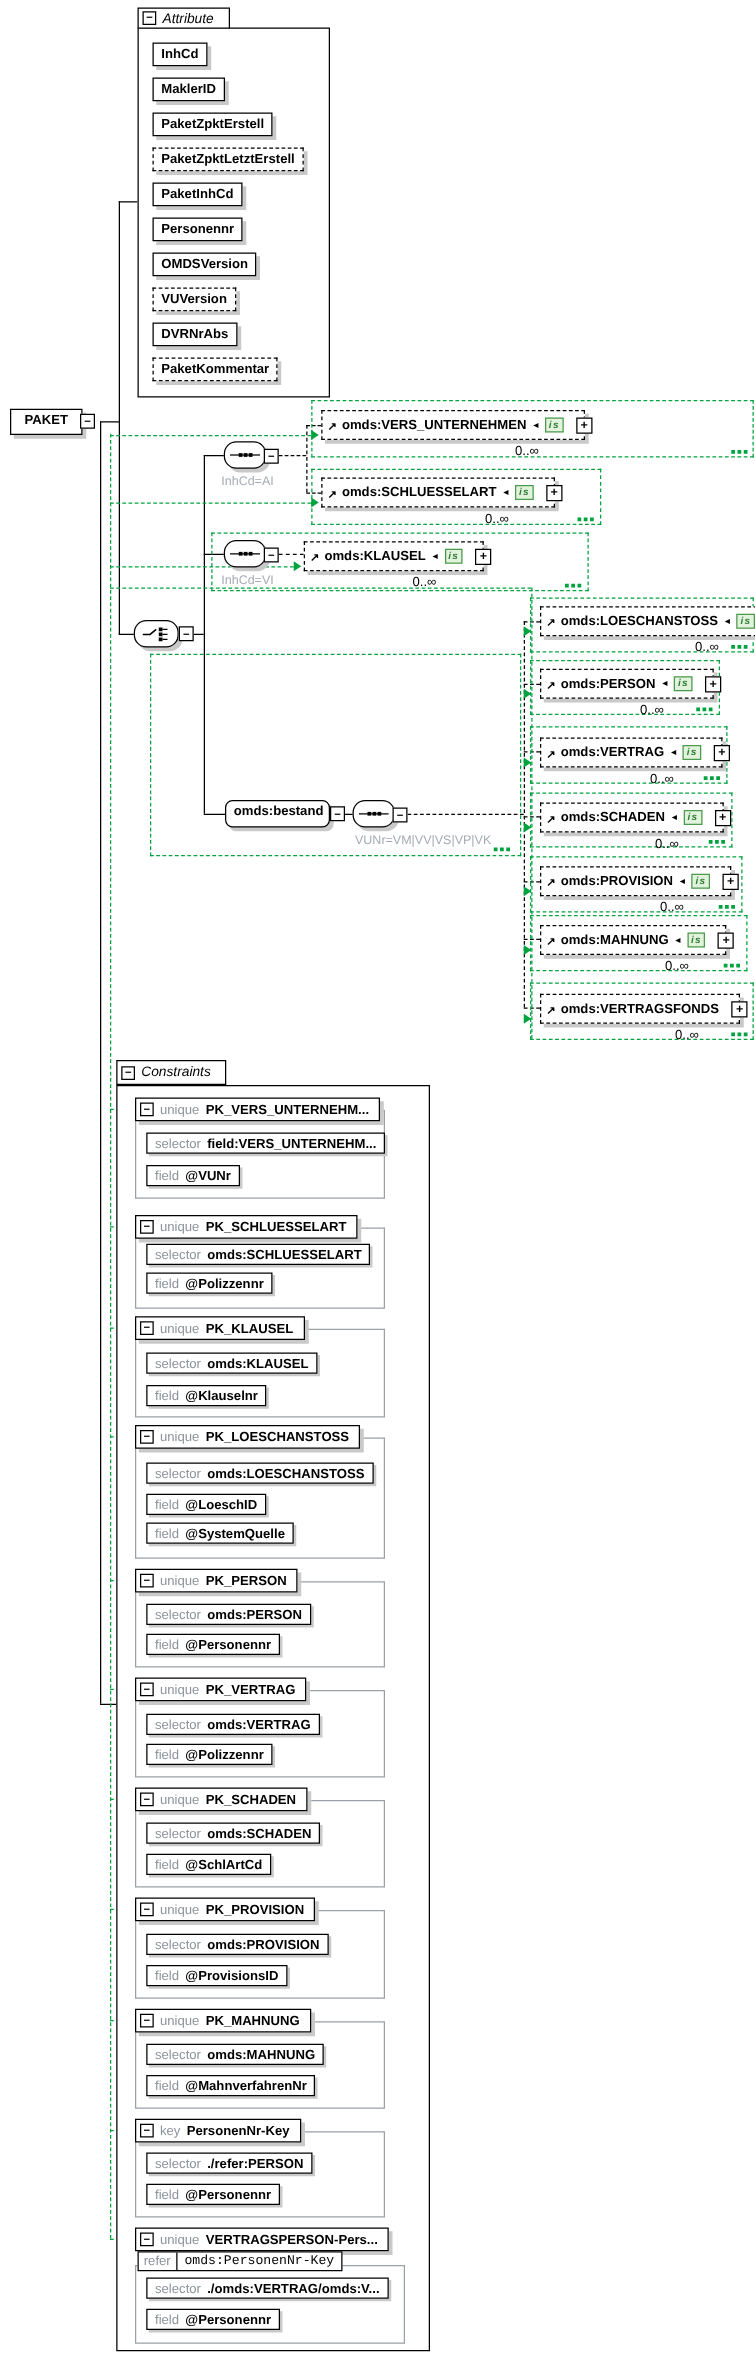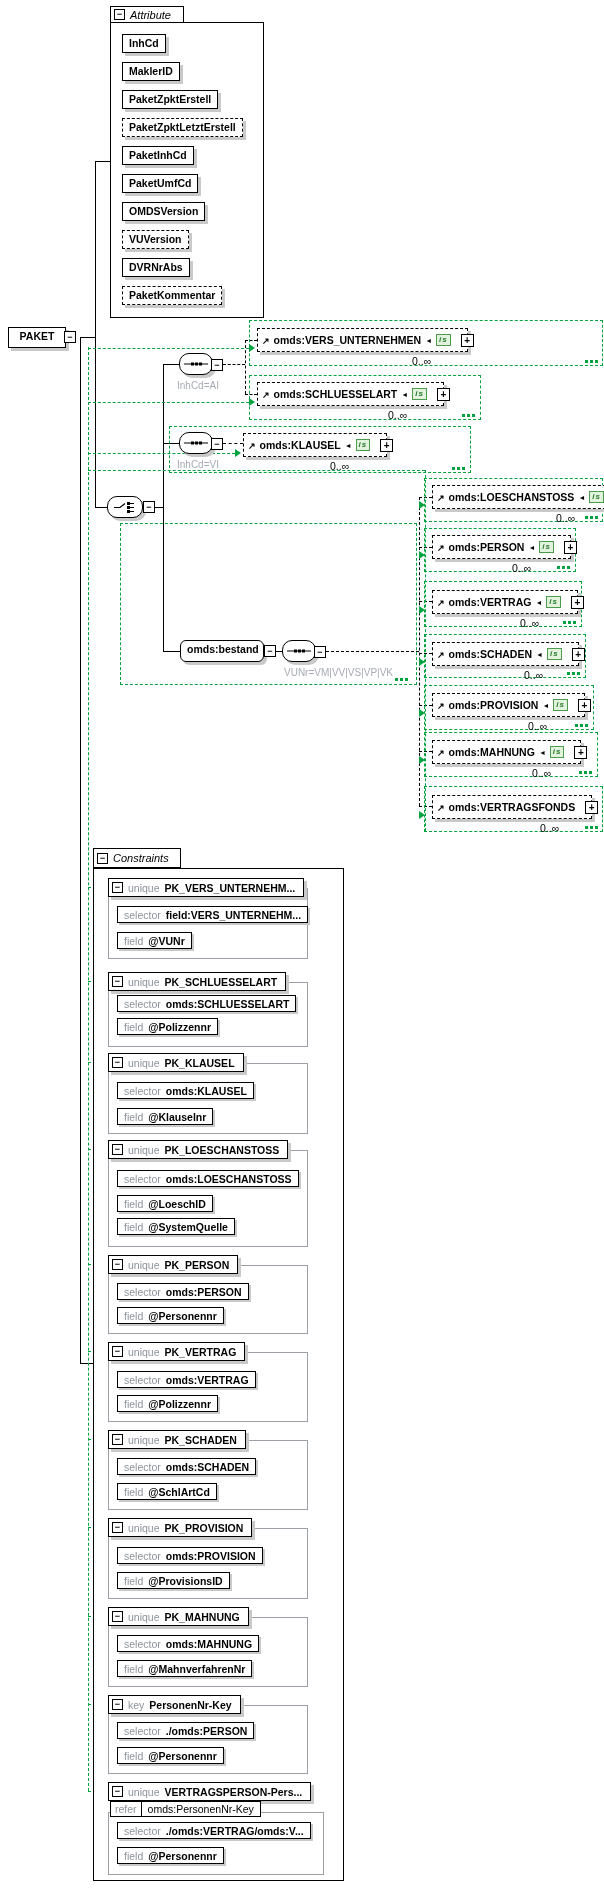--- a/index.html
+++ b/index.html
@@ -45,21 +45,21 @@
         align-items:center;gap:5px;height:19px;box-sizing:border-box;padding:0 8px 0 3px;font-size:10.5px;white-space:nowrap;}
   .kw{color:#8d939b;}
   .cname{font-weight:bold;}
   .crect{position:absolute;border:1px solid #9aa0a6;}
   .kvbox{position:absolute;background:#fff;border:1px solid #000;box-shadow:2px 2px 0 #c9c9c9;display:flex;
          align-items:center;gap:5px;height:17px;box-sizing:border-box;padding:0 6px;font-size:10.5px;white-space:nowrap;}
   .val{font-weight:bold;}
   .referbox{position:absolute;background:#fff;border:1px solid #000;display:flex;align-items:stretch;
             height:16px;box-sizing:border-box;font-size:10.5px;white-space:nowrap;}
   .referbox .kw{border-right:1px solid #000;padding:0 4px;display:flex;align-items:center;}
-  .referbox .rv{padding:0 6px;display:flex;align-items:center;}
+  .referbox .rv{padding:0 6px;display:flex;align-items:center;font-family:Liberation Mono, monospace;}
   svg.glyph{display:block;}
 </style>
 </head>
 <body>
 
 <div id="canvas">
 
   <div class="hl" style="left:80px;top:337px;width:16px"></div>
   <div class="vl" style="left:95px;top:161px;height:347px"></div>
   <div class="hl" style="left:95px;top:161px;width:15px"></div>
@@ -144,21 +144,21 @@
   <div class="panel" style="left:110px;top:22px;width:154px;height:296px"></div>
   <div class="tab" style="left:110px;top:6px;width:74px;height:17px">
     <span class="sq-i">−</span>
     <span>Attribute</span>
   </div>
   <div class="box" style="left:122px;top:34px">InhCd</div>
   <div class="box" style="left:122px;top:62px">MaklerID</div>
   <div class="box" style="left:122px;top:90px">PaketZpktErstell</div>
   <div class="box dash" style="left:122px;top:118px">PaketZpktLetztErstell</div>
   <div class="box" style="left:122px;top:146px">PaketInhCd</div>
-  <div class="box" style="left:122px;top:174px">PaketUmfCd</div>
+  <div class="box" style="left:122px;top:174px">Personennr</div>
   <div class="box" style="left:122px;top:202px">OMDSVersion</div>
   <div class="box dash" style="left:122px;top:230px">VUVersion</div>
   <div class="box" style="left:122px;top:258px">DVRNrAbs</div>
   <div class="box dash" style="left:122px;top:286px">PaketKommentar</div>
 
   <div class="box center" style="left:8px;top:327px;width:58px;height:21px">PAKET</div>
   <div class="sq" style="left:64px;top:331px">−</div>
 
   <div class="cbox" style="left:107px;top:496px">
     <svg class="glyph" width="22" height="13" viewBox="0 0 22 13">
@@ -440,21 +440,21 @@
   </div>
 
   <div class="crect" style="left:108px;top:1705px;width:198px;height:67px"></div>
   <div class="chdr" style="left:108px;top:1695px">
     <span class="sq-i">−</span>
     <span class="kw">key</span>
     <span class="cname">PersonenNr-Key</span>
   </div>
   <div class="kvbox" style="left:117px;top:1722px">
     <span class="kw">selector</span>
-    <span class="val">./omds:PERSON</span>
+    <span class="val">./refer:PERSON</span>
   </div>
   <div class="kvbox" style="left:117px;top:1747px">
     <span class="kw">field</span>
     <span class="val">@Personennr</span>
   </div>
 
   <div class="crect" style="left:108px;top:1812px;width:214px;height:61px"></div>
   <div class="chdr" style="left:108px;top:1782px">
     <span class="sq-i">−</span>
     <span class="kw">unique</span>

